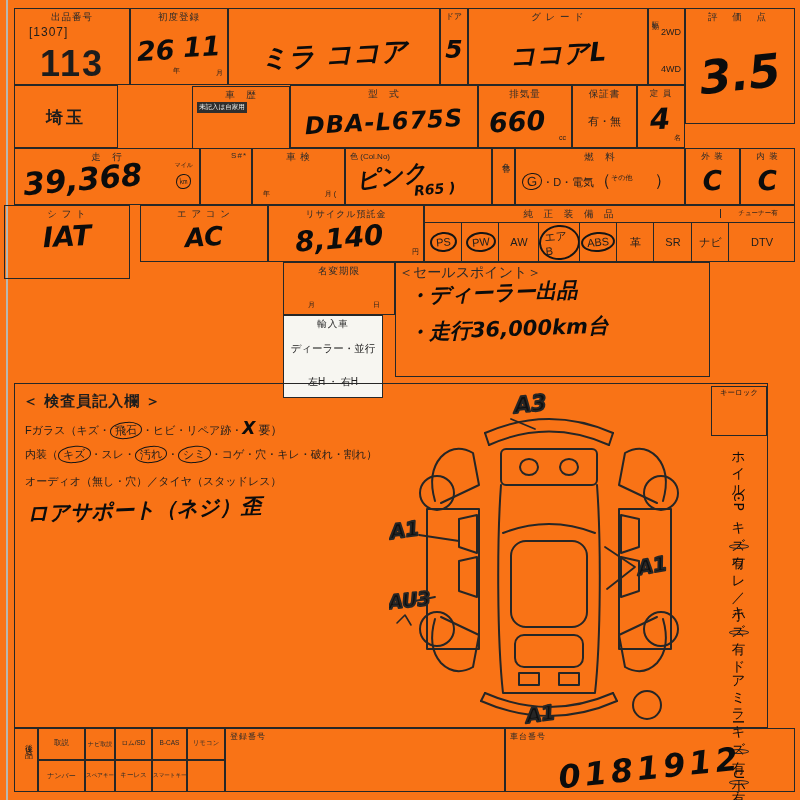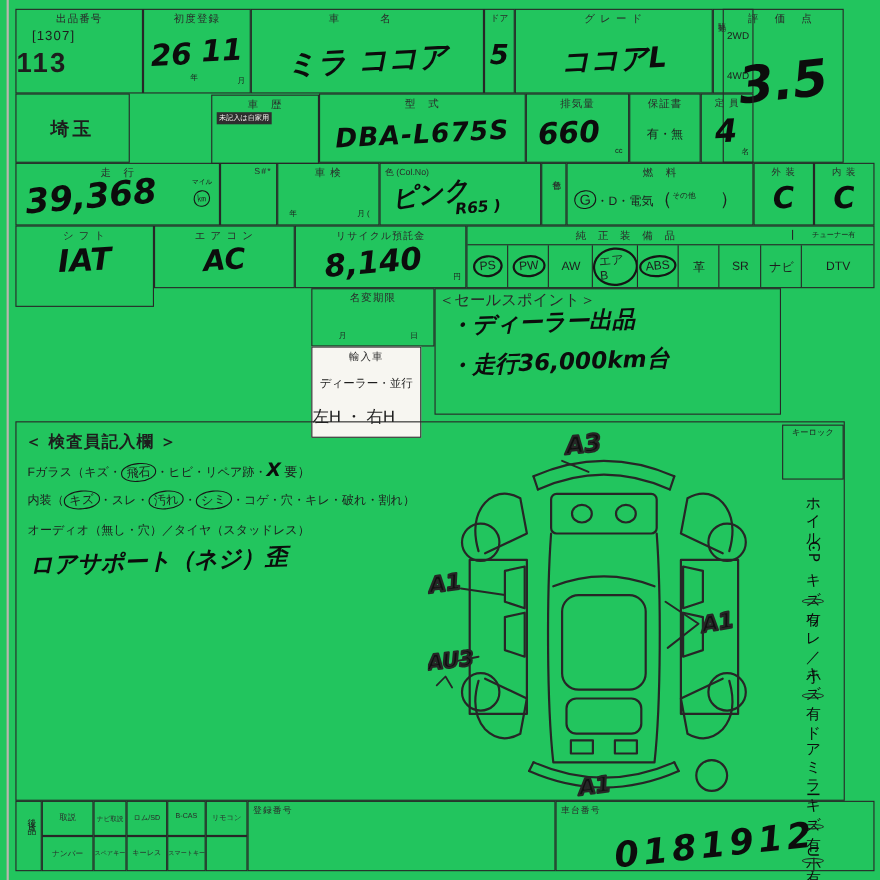--- a/index.html
+++ b/index.html
@@ -1,16 +1,16 @@
 <!DOCTYPE html>
 <html><head>
 <meta charset="utf-8">
 <style>
   html,body{margin:0;padding:0;background:#e9e8e3;}
-  .sheet{position:relative;width:800px;height:800px;background:#22c55e;
+  .sheet{position:relative;width:800px;height:800px;background:#f97316;
          font-family:"Liberation Sans","DejaVu Sans",sans-serif;color:#1d1d1d;overflow:hidden;}
   .edge{position:absolute;left:6px;top:0;width:2px;height:100%;background:#b9b7b0;}
   .bx{position:absolute;border:1.6px solid #272727;box-sizing:border-box;background:transparent;}
   .opq{background:#f7f6f1;}
   .lbl{font-size:9.5px;letter-spacing:1px;color:#2a2a2a;white-space:nowrap;}
   .lblc{position:absolute;top:2px;left:0;right:0;text-align:center;}
   .lbll{position:absolute;top:2px;left:4px;}
   .tiny{font-size:7px;letter-spacing:0;}
   .hw{font-family:"DejaVu Sans",sans-serif;font-style:italic;font-weight:600;color:#0c0c0c;
       display:inline-block;white-space:nowrap;}
@@ -27,47 +27,46 @@
 </style>
 </head>
 <body>
 
 <div class="sheet">
   <div class="edge"></div>
 
   <div class="bx" style="left:14px;top:8px;width:116px;height:77px;">
     <span class="lbl lblc">出品番号</span>
     <div style="position:absolute;top:16px;left:14px;font-size:12px;letter-spacing:1px;">[1307]</div>
-    <div style="position:absolute;top:34px;left:0;right:0;text-align:left;font-size:25px;font-weight:bold;letter-spacing:2px;">113</div>
+    <div style="position:absolute;top:34px;left:0;right:0;text-align:center;font-size:36px;font-weight:bold;letter-spacing:2px;">113</div>
   </div>
   <div class="bx" style="left:130px;top:8px;width:98px;height:77px;">
     <span class="lbl lblc">初度登録</span>
     <span class="hw rot" style="position:absolute;left:6px;top:26px;font-size:27px;">26</span>
     <span class="tiny" style="position:absolute;left:42px;bottom:8px;">年</span>
     <span class="hw rot" style="position:absolute;left:52px;top:22px;font-size:27px;">11</span>
     <span class="tiny" style="position:absolute;right:4px;bottom:6px;">月</span>
   </div>
   <div class="bx" style="left:228px;top:8px;width:212px;height:77px;">
-    <span class="lbl lblc" style="letter-spacing:14px;">車　名</span>
     <div class="hw rot" style="position:absolute;top:28px;left:0;right:0;text-align:center;font-size:27px;">ミラ ココア</div>
   </div>
   <div class="bx" style="left:440px;top:8px;width:28px;height:77px;">
     <span class="lbl lblc" style="font-size:8px;letter-spacing:0;">ドア</span>
     <div class="hw" style="position:absolute;top:26px;left:0;right:0;text-align:center;font-size:25px;">5</div>
   </div>
   <div class="bx" style="left:468px;top:8px;width:180px;height:77px;padding-left:28px;">
     <span class="lbl lblc">グ レ ー ド</span>
     <div class="hw rot" style="position:absolute;top:28px;left:0;right:0;text-align:center;font-size:26px;">ココアL</div>
   </div>
   <div class="bx" style="left:648px;top:8px;width:37px;height:77px;">
     <span class="lbl vert" style="position:absolute;left:1px;top:6px;font-size:7px;letter-spacing:2px;">駆動</span>
     <span style="position:absolute;right:3px;top:18px;font-size:9px;">2WD</span>
     <span style="position:absolute;right:3px;bottom:10px;font-size:9px;">4WD</span>
   </div>
-  <div class="bx" style="left:657px;top:8px;width:110px;height:140px;">
+  <div class="bx" style="left:685px;top:8px;width:110px;height:116px;">
     <span class="lbl lblc" style="letter-spacing:6px;">評 価 点</span>
     <div class="hw" style="position:absolute;top:38px;left:0;right:0;text-align:center;font-size:46px;transform:rotate(-6deg);">3.5</div>
   </div>
 
   <div class="bx" style="left:14px;top:85px;width:104px;height:63px;">
     <div style="position:absolute;top:20px;left:0;right:0;text-align:center;font-size:17px;font-weight:bold;letter-spacing:3px;">埼玉</div>
   </div>
   <div class="bx" style="left:192px;top:86px;width:98px;height:63px;">
     <span class="lbl lblc">車　歴</span>
     <span style="position:absolute;left:4px;top:15px;font-size:6.5px;background:#2e2e2e;color:#f5f4ef;padding:1px 2px;">未記入は自家用</span>
@@ -123,21 +122,21 @@
   </div>
   <div class="bx" style="left:685px;top:148px;width:55px;height:57px;">
     <span class="lbl lblc" style="font-size:8.5px;">外 装</span>
     <div class="hw" style="position:absolute;top:16px;left:0;right:0;text-align:center;font-size:27px;transform:rotate(-4deg);">C</div>
   </div>
   <div class="bx" style="left:740px;top:148px;width:55px;height:57px;">
     <span class="lbl lblc" style="font-size:8.5px;">内 装</span>
     <div class="hw" style="position:absolute;top:16px;left:0;right:0;text-align:center;font-size:27px;transform:rotate(-4deg);">C</div>
   </div>
 
-  <div class="bx" style="left:14px;top:205px;width:126px;height:74px;padding-left:21px;">
+  <div class="bx" style="left:4px;top:205px;width:126px;height:74px;padding-left:21px;">
     <span class="lbl lblc">シ フ ト</span>
     <div class="hw" style="position:absolute;top:14px;left:0;right:0;text-align:center;font-size:28px;transform:rotate(-3deg);">IAT</div>
   </div>
   <div class="bx" style="left:140px;top:205px;width:128px;height:57px;">
     <span class="lbl lblc">エ ア コ ン</span>
     <div class="hw" style="position:absolute;top:16px;left:0;right:0;text-align:center;font-size:26px;transform:rotate(-4deg);">AC</div>
   </div>
   <div class="bx" style="left:268px;top:205px;width:156px;height:57px;">
     <span class="lbl lblc" style="font-size:9px;">リサイクル預託金</span>
     <div class="hw" style="position:absolute;top:16px;left:26px;font-size:28px;transform:rotate(-5deg);">8,140</div>
@@ -178,21 +177,21 @@
   </div>
 
   <div class="bx" style="left:283px;top:262px;width:112px;height:53px;">
     <span class="lbl lblc">名変期限</span>
     <span class="tiny" style="position:absolute;left:24px;bottom:4px;">月</span>
     <span class="tiny" style="position:absolute;right:14px;bottom:4px;">日</span>
   </div>
   <div class="bx opq" style="left:283px;top:315px;width:100px;height:83px;">
     <span class="lbl lblc">輸入車</span>
     <div style="position:absolute;top:26px;left:0;right:0;text-align:center;font-size:10.5px;">ディーラー・並行</div>
-    <div style="position:absolute;bottom:8px;left:0;right:0;font-size:15px;">左H ・ 右H</div>
+    <div style="position:absolute;bottom:8px;left:0;right:0;text-align:center;font-size:10px;">左H ・ 右H</div>
   </div>
   <div class="bx" style="left:395px;top:262px;width:315px;height:115px;">
     <span class="lbl" style="position:absolute;top:1px;left:3px;font-size:14px;letter-spacing:0;">＜セールスポイント＞</span>
     <div class="hw" style="position:absolute;top:16px;left:12px;font-size:21px;transform:rotate(-2deg);">・ディーラー出品</div>
     <div class="hw" style="position:absolute;top:52px;left:12px;font-size:21px;transform:rotate(-2deg);">・走行36,000km台</div>
   </div>
 
   <div class="bx" style="left:14px;top:383px;width:754px;height:345px;">
     <div style="position:absolute;top:8px;left:8px;font-size:15px;font-weight:bold;letter-spacing:1px;">＜ 検査員記入欄 ＞</div>
     <div style="position:absolute;top:34px;left:10px;font-size:11px;white-space:nowrap;">

